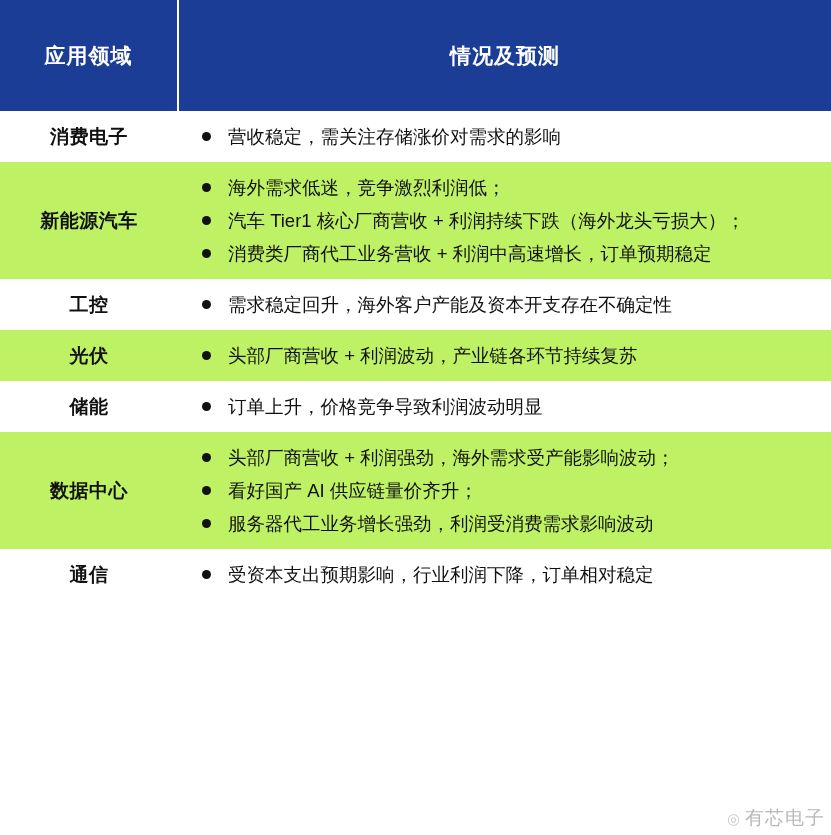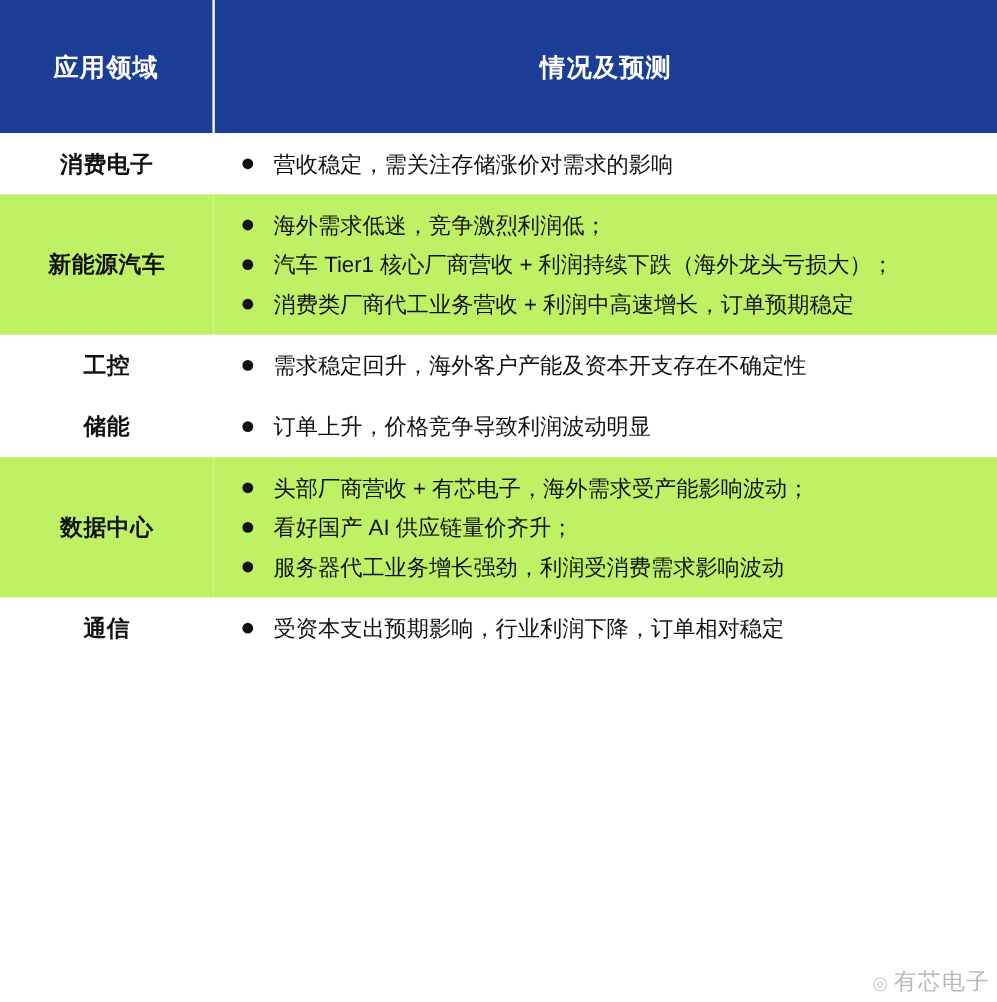--- a/index.html
+++ b/index.html
@@ -137,33 +137,41 @@
       </td>
     </tr>
     <tr class="plain">
       <td class="cat">工控</td>
       <td class="desc">
         <ul class="points">
           <li><span class="bullet"></span><span>需求稳定回升，海外客户产能及资本开支存在不确定性</span></li>
         </ul>
       </td>
     </tr>
+    <tr class="alt">
+      <td class="cat">光伏</td>
+      <td class="desc">
+        <ul class="points">
+          <li><span class="bullet"></span><span>头部厂商营收 + 利润波动，产业链各环节持续复苏</span></li>
+        </ul>
+      </td>
+    </tr>
     <tr class="plain">
       <td class="cat">储能</td>
       <td class="desc">
         <ul class="points">
           <li><span class="bullet"></span><span>订单上升，价格竞争导致利润波动明显</span></li>
         </ul>
       </td>
     </tr>
     <tr class="alt">
       <td class="cat">数据中心</td>
       <td class="desc">
         <ul class="points">
-          <li><span class="bullet"></span><span>头部厂商营收 + 有芯电子，海外需求受产能影响波动；</span></li>
+          <li><span class="bullet"></span><span>头部厂商营收 + 利润强劲，海外需求受产能影响波动；</span></li>
           <li><span class="bullet"></span><span>看好国产 AI 供应链量价齐升；</span></li>
           <li><span class="bullet"></span><span>服务器代工业务增长强劲，利润受消费需求影响波动</span></li>
         </ul>
       </td>
     </tr>
     <tr class="plain">
       <td class="cat">通信</td>
       <td class="desc">
         <ul class="points">
           <li><span class="bullet"></span><span>受资本支出预期影响，行业利润下降，订单相对稳定</span></li>

